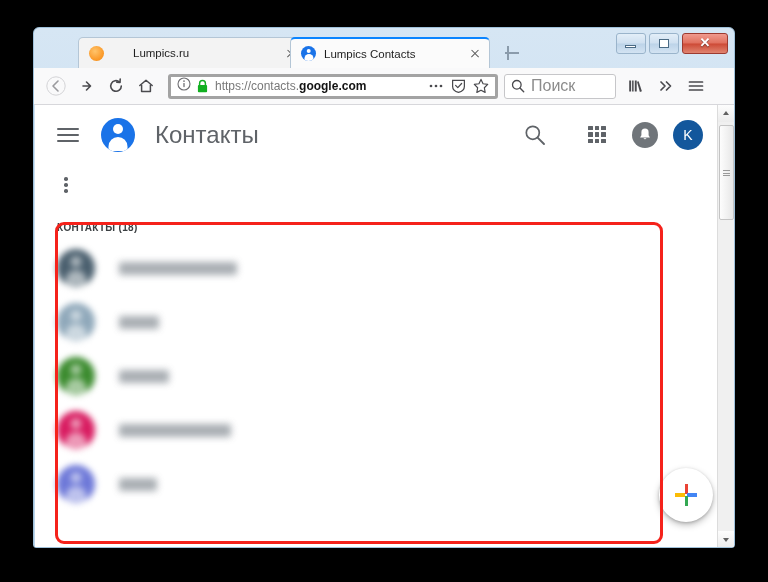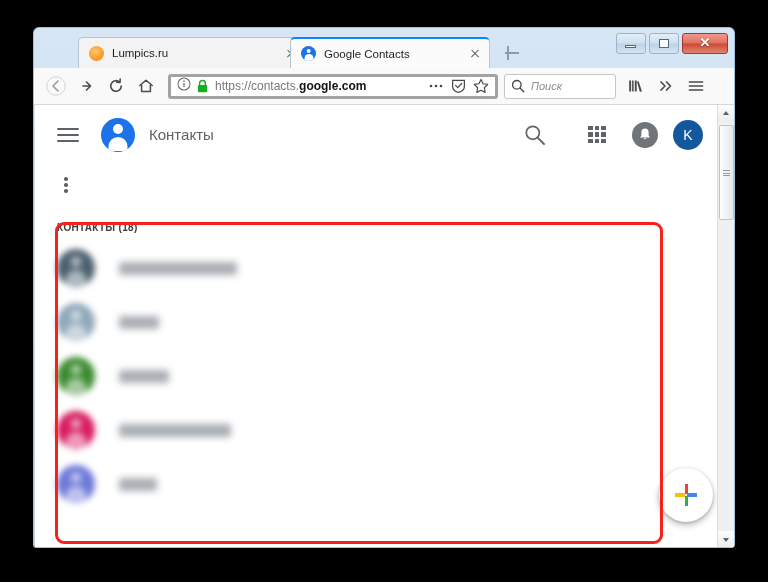--- a/index.html
+++ b/index.html
@@ -52,21 +52,21 @@
     display: flex;
     align-items: center;
     padding: 0 6px 0 10px;
     box-sizing: border-box;
   }
   .tab.active {
     background: #fbfbfb;
     border-top: 2px solid #0a84ff;
     padding-top: 0;
   }
-  .tab-1 { left: 44px; width: 228px; }
+  .tab-1 { left: 44px; width: 228px; gap: 21px; }
   .tab-2 { left: 256px; width: 200px; }
 
   .tab-fav {
     width: 15px; height: 15px;
     border-radius: 50%;
     flex: 0 0 15px;
     margin-right: 8px;
     position: relative;
   }
   .fav-lumpics {
@@ -234,22 +234,21 @@
     background: #ffffff;
     border: 1px solid #c6c6c9;
     border-radius: 3px;
     display: flex;
     align-items: center;
     padding: 0 6px;
     box-sizing: border-box;
     margin-right: 6px;
   }
   .search-ph {
-    font-size: 11px;
-    font-style: italic;
+    font-size: 16px;
     color: #8c8c8c;
     margin-left: 6px;
   }
 
   
   .page {
     position: absolute;
     left: 1px; top: 77px;
     width: 700px;
     height: 443px;
@@ -305,23 +304,23 @@
   .glogo-circle::after {
     content: "";
     position: absolute;
     left: 50%; top: 19px;
     transform: translateX(-50%);
     width: 19px; height: 14px;
     border-radius: 10px 10px 0 0;
     background: #ffffff;
   }
   .gtitle {
-    font-size: 15px;
+    font-size: 24px;
     color: #5f6368;
-    margin-left: 14px;
+    margin-left: 20px;
     flex: 0 0 auto;
   }
   .gheader-spacer { flex: 1 1 auto; }
 
   .hdr-icon {
     width: 36px; height: 36px;
     position: relative;
     flex: 0 0 36px;
     cursor: pointer;
   }
@@ -546,21 +545,21 @@
     <div class="tabstrip">
 
       <div class="tab tab-1">
         <span class="tab-fav fav-lumpics"></span>
         <span class="tab-title">Lumpics.ru</span>
         <span class="tab-close"></span>
       </div>
 
       <div class="tab tab-2 active">
         <span class="tab-fav fav-gcontacts"></span>
-        <span class="tab-title">Google Contacts</span>
+        <span class="tab-title">Lumpics Contacts</span>
         <span class="tab-close"></span>
       </div>
 
       <div class="newtab"></div>
 
       <div class="wincontrols">
         <div class="winbtn wc-min"></div>
         <div class="winbtn wc-max"></div>
         <div class="winbtn close">
           <span class="wc-close-glyph">✕</span>

